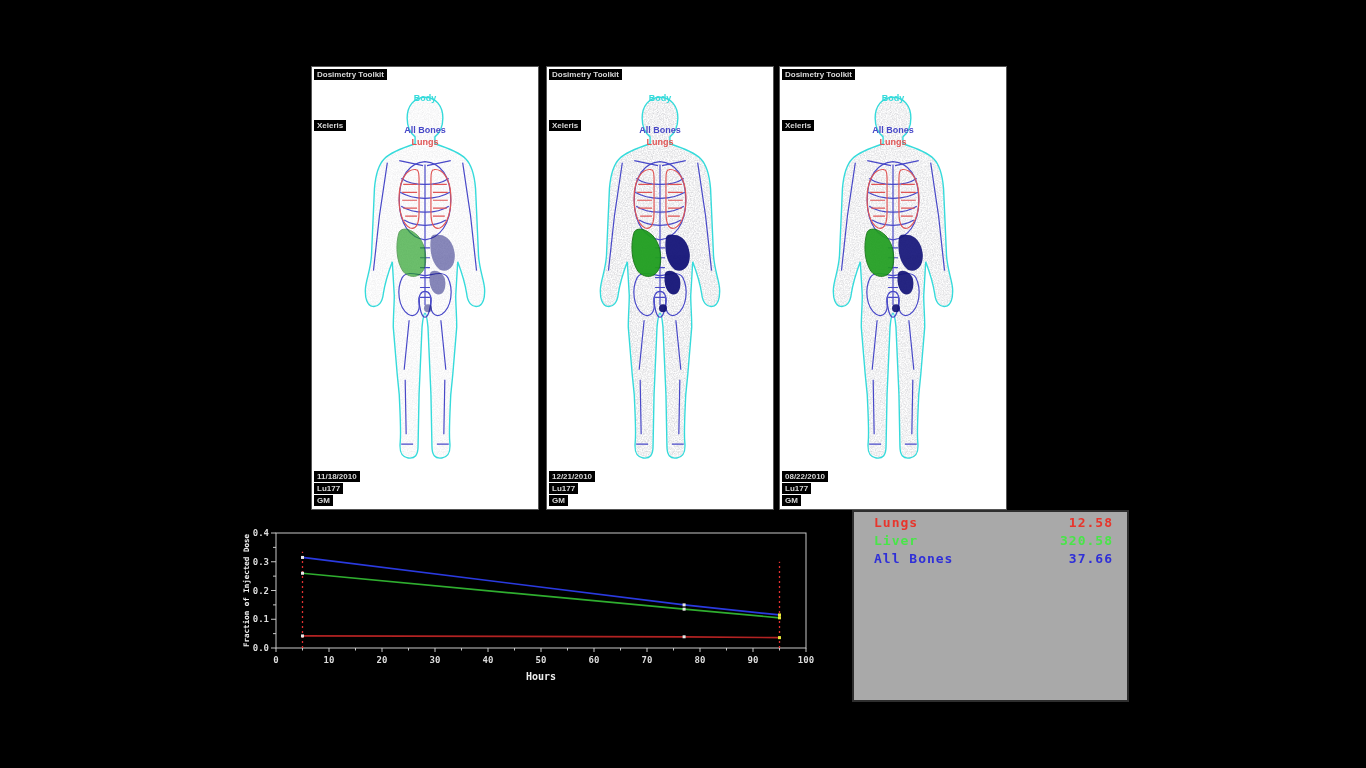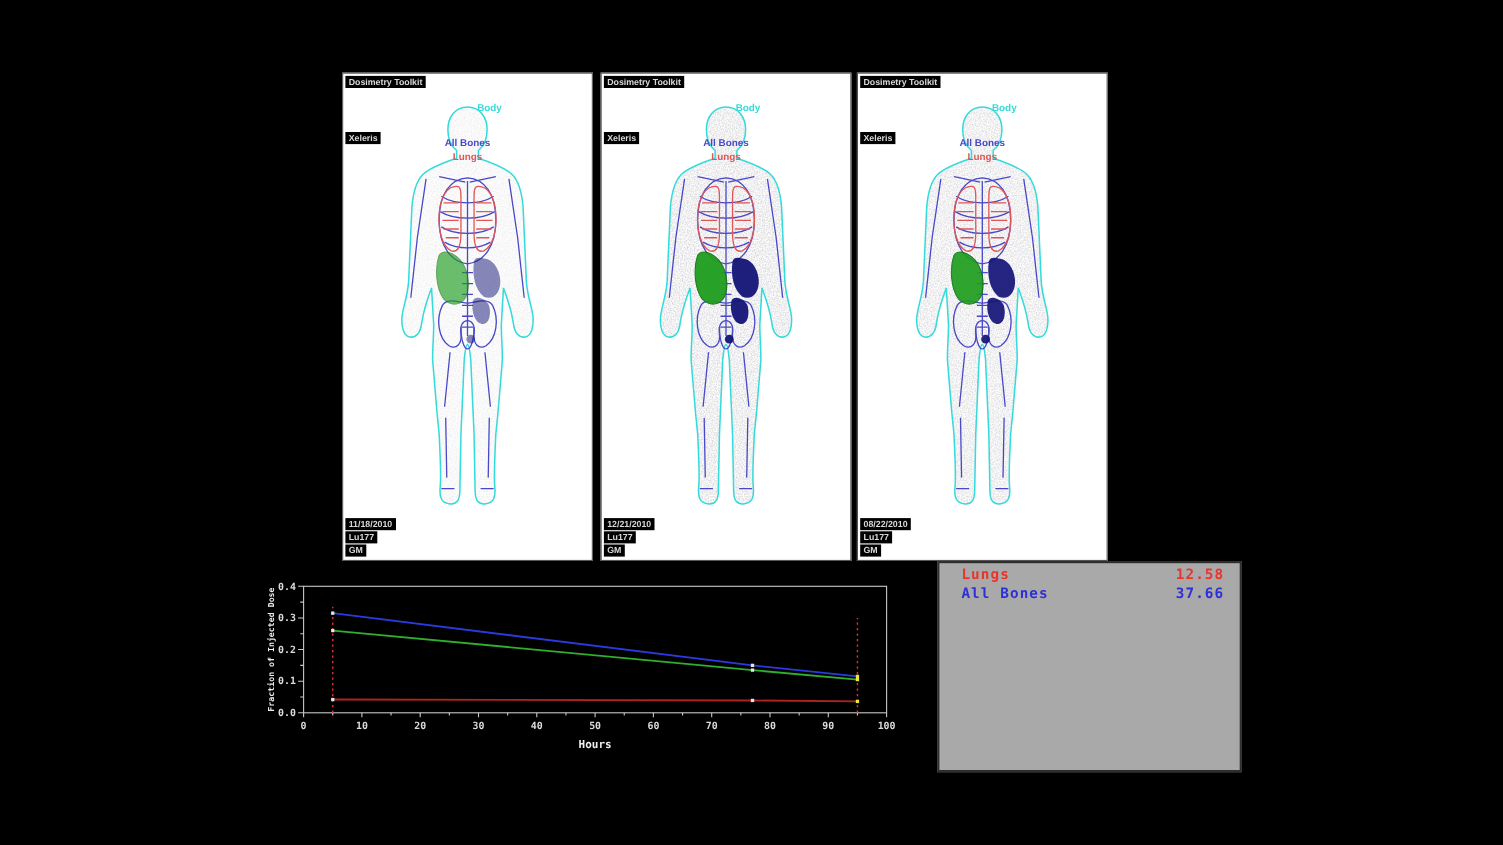--- a/index.html
+++ b/index.html
@@ -17,21 +17,21 @@
 
   .chip-stack{position:absolute;left:2px;display:flex;flex-direction:column;
               align-items:flex-start;gap:1px;z-index:3;}
   .chip-stack--top{top:2px;gap:40px;}
   .chip-stack--bottom{bottom:3px;}
   .chip{background:#000;color:#d8d8d8;font:bold 8px "Liberation Sans",sans-serif;
         padding:1px 3px;white-space:nowrap;}
 
   .organ-label{position:absolute;left:0;width:100%;text-align:center;
                font:bold 9px "Liberation Sans",sans-serif;z-index:2;}
-  .organ-label--body{top:26px;color:var(--c-body);padding-left:20px;}
+  .organ-label--body{top:26px;color:var(--c-body);}
   .organ-label--bones{top:58px;color:var(--c-bones);}
   .organ-label--lungs{top:70px;color:var(--c-lungs);}
 
   
   .outline{fill:none;stroke:var(--c-body);stroke-width:1.4;}
   .skeleton{fill:none;stroke:var(--c-bones);stroke-width:1.2;}
   .lungset{fill:none;stroke:var(--c-lungs);stroke-width:1.2;}
   .liver{fill:var(--c-liver);opacity:var(--liverOp,.9);stroke:#157515;stroke-width:1;}
   .navy{fill:var(--c-navy);opacity:var(--navyOp,.9);}
   .speck{opacity:var(--speckle,.3);}
@@ -313,19 +313,23 @@
         <text x="301" y="160" text-anchor="middle" class="axis-label">Hours</text>
         <text x="9" y="70.5" text-anchor="middle" class="axis-label ylab" transform="rotate(-90 9 70.5)">Fraction of Injected Dose</text>
       </svg>
   </div>
 
   <div class="residence">
     <div class="res-row" style="color: rgb(232, 53, 44);">
       <span class="lbl">Lungs</span>
       <span class="val">12.58</span>
     </div>
+    <div class="res-row" style="color: rgb(73, 229, 73);">
+      <span class="lbl">Liver</span>
+      <span class="val">320.58</span>
+    </div>
     <div class="res-row" style="color: rgb(47, 47, 216);">
       <span class="lbl">All Bones</span>
       <span class="val">37.66</span>
     </div>
   </div>
 
 </div>
 
 </body></html>

